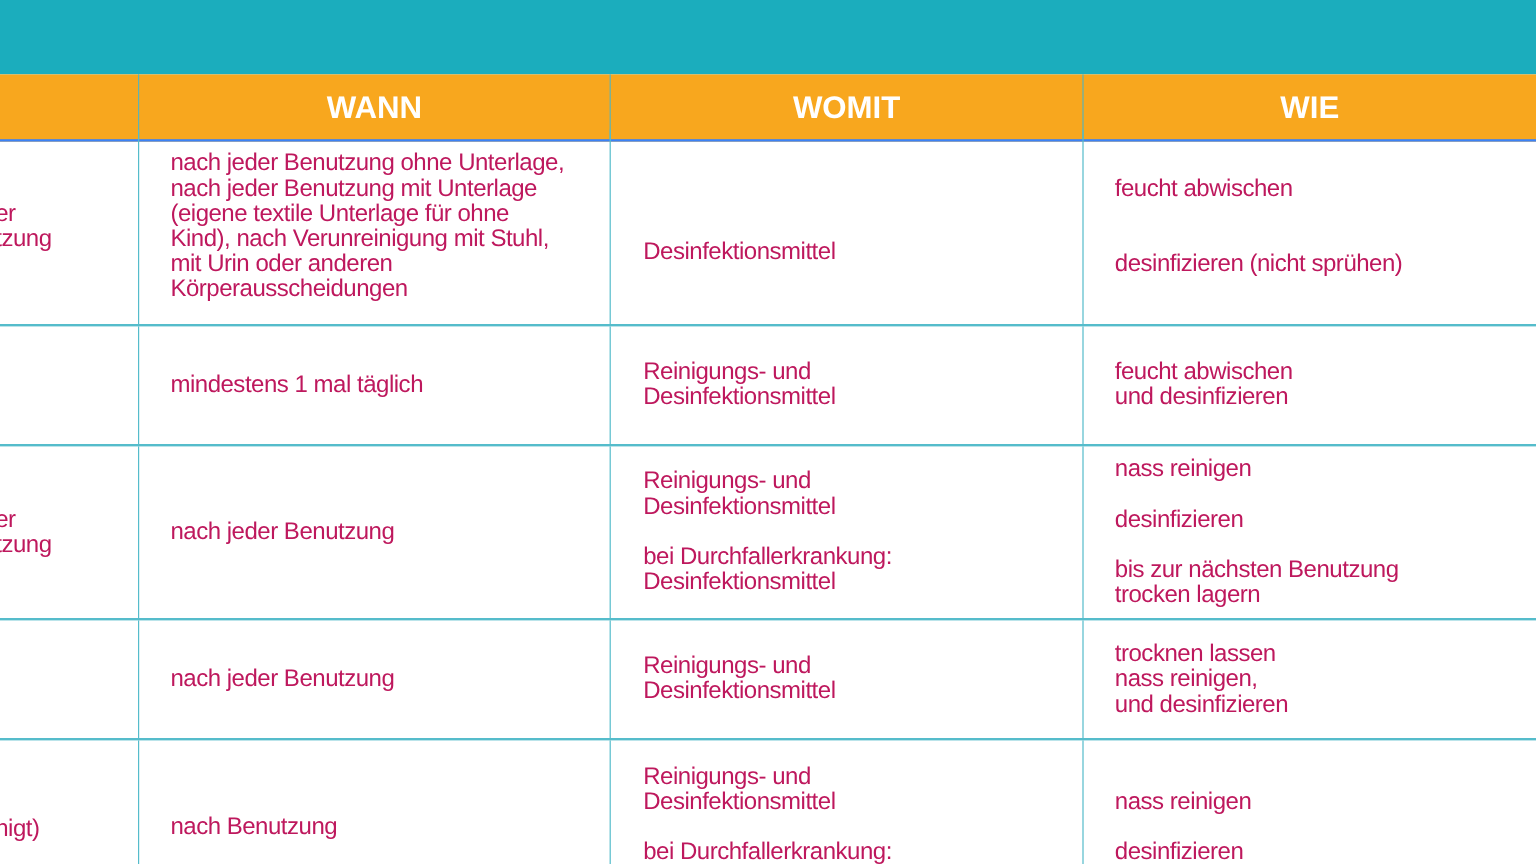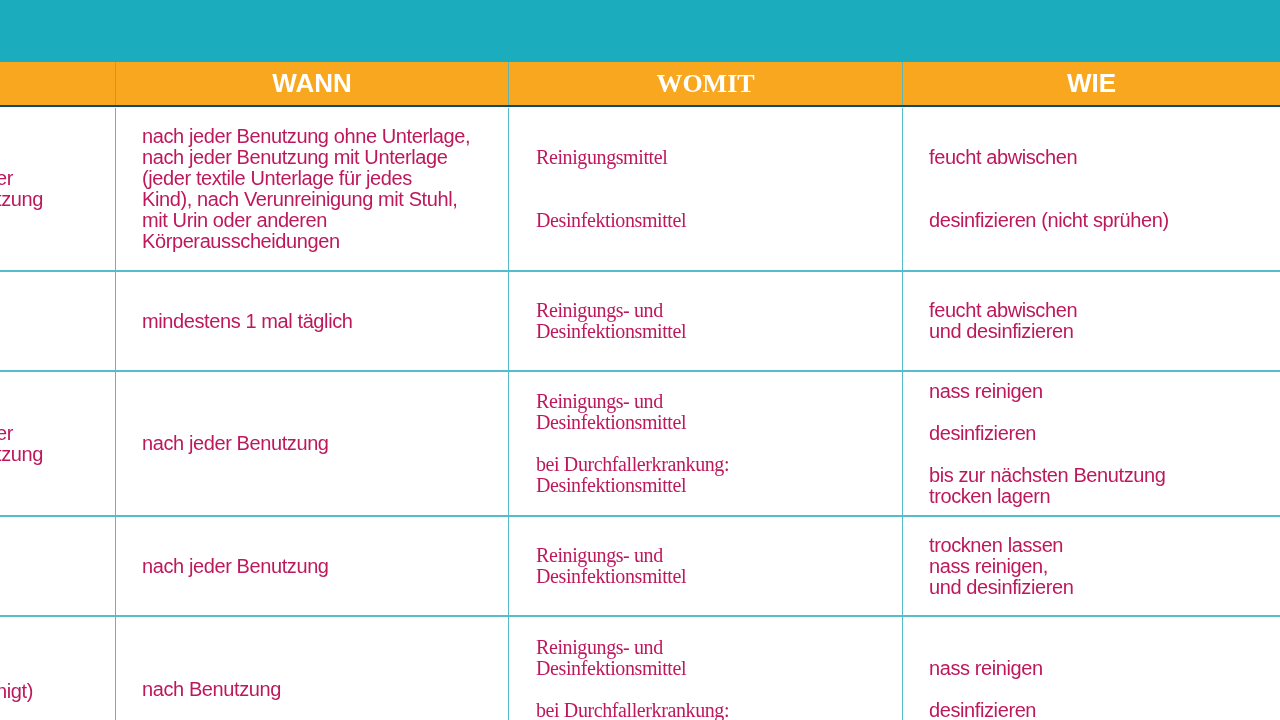--- a/index.html
+++ b/index.html
@@ -14,33 +14,33 @@
   }
   .table {
     position: absolute; left: 0; top: 62px; width: 1280px;
   }
   .row {
     position: absolute; left: 0; width: 1280px;
     border-bottom: 2px solid #55bccb;
     box-sizing: border-box;
   }
   .head-row {
-    top: 0; height: 45px; background: #f8a71e;
-    border-bottom: 2px solid #0c4a6e;
+    top: 0; height: 56px; background: #f8a71e;
+    border-bottom: 2px solid #3b82f6;
   }
   .cell {
     position: absolute; top: 0; bottom: 0;
     box-sizing: border-box;
     display: flex; flex-direction: column; justify-content: center;
     color: #be185d; font-size: 20px; line-height: 21px;
     letter-spacing: -0.4px;
   }
   .c0 { left: -200px; width: 316px; padding-left: 196px; border-right: 1.5px solid #55bccb; }
   .c1 { left: 116px; width: 393px; padding-left: 26px; padding-right: 10px; border-right: 1.5px solid #55bccb; }
-  .c2 { left: 509px; width: 394px; padding-left: 27px; border-right: 1.5px solid #55bccb; font-family: Liberation Serif, serif; }
+  .c2 { left: 509px; width: 394px; padding-left: 27px; border-right: 1.5px solid #55bccb; }
   .c3 { left: 903px; width: 377px; padding-left: 26px; }
   .head-row .cell {
     align-items: center; padding-left: 0; padding-right: 0;
     color: #ffffff; font-weight: bold; font-size: 26px; letter-spacing: 0;
     border-right-color: #5fb3b4;
   }
   .line { white-space: pre; display: block; }
   .gap { height: 21px; display: block; }
 </style>
 </head>
@@ -66,27 +66,26 @@
   </div>
 
   <div class="row" style="top:46px;height:164px;">
     <div class="cell c0">
       <span class="line">er</span>
       <span class="line">tzung</span>
     </div>
     <div class="cell c1">
       <span class="line">nach jeder Benutzung ohne Unterlage,</span>
       <span class="line">nach jeder Benutzung mit Unterlage</span>
-      <span class="line">(jeder textile Unterlage für jedes</span>
+      <span class="line">(eigene textile Unterlage für ohne</span>
       <span class="line">Kind), nach Verunreinigung mit Stuhl,</span>
       <span class="line">mit Urin oder anderen</span>
       <span class="line">Körperausscheidungen</span>
     </div>
     <div class="cell c2">
-      <span class="line">Reinigungsmittel</span>
       <span class="gap"></span>
         <span class="gap"></span>
       <span class="line">Desinfektionsmittel</span>
     </div>
     <div class="cell c3">
       <span class="line">feucht abwischen</span>
       <span class="gap"></span>
         <span class="gap"></span>
       <span class="line">desinfizieren (nicht sprühen)</span>
     </div>

